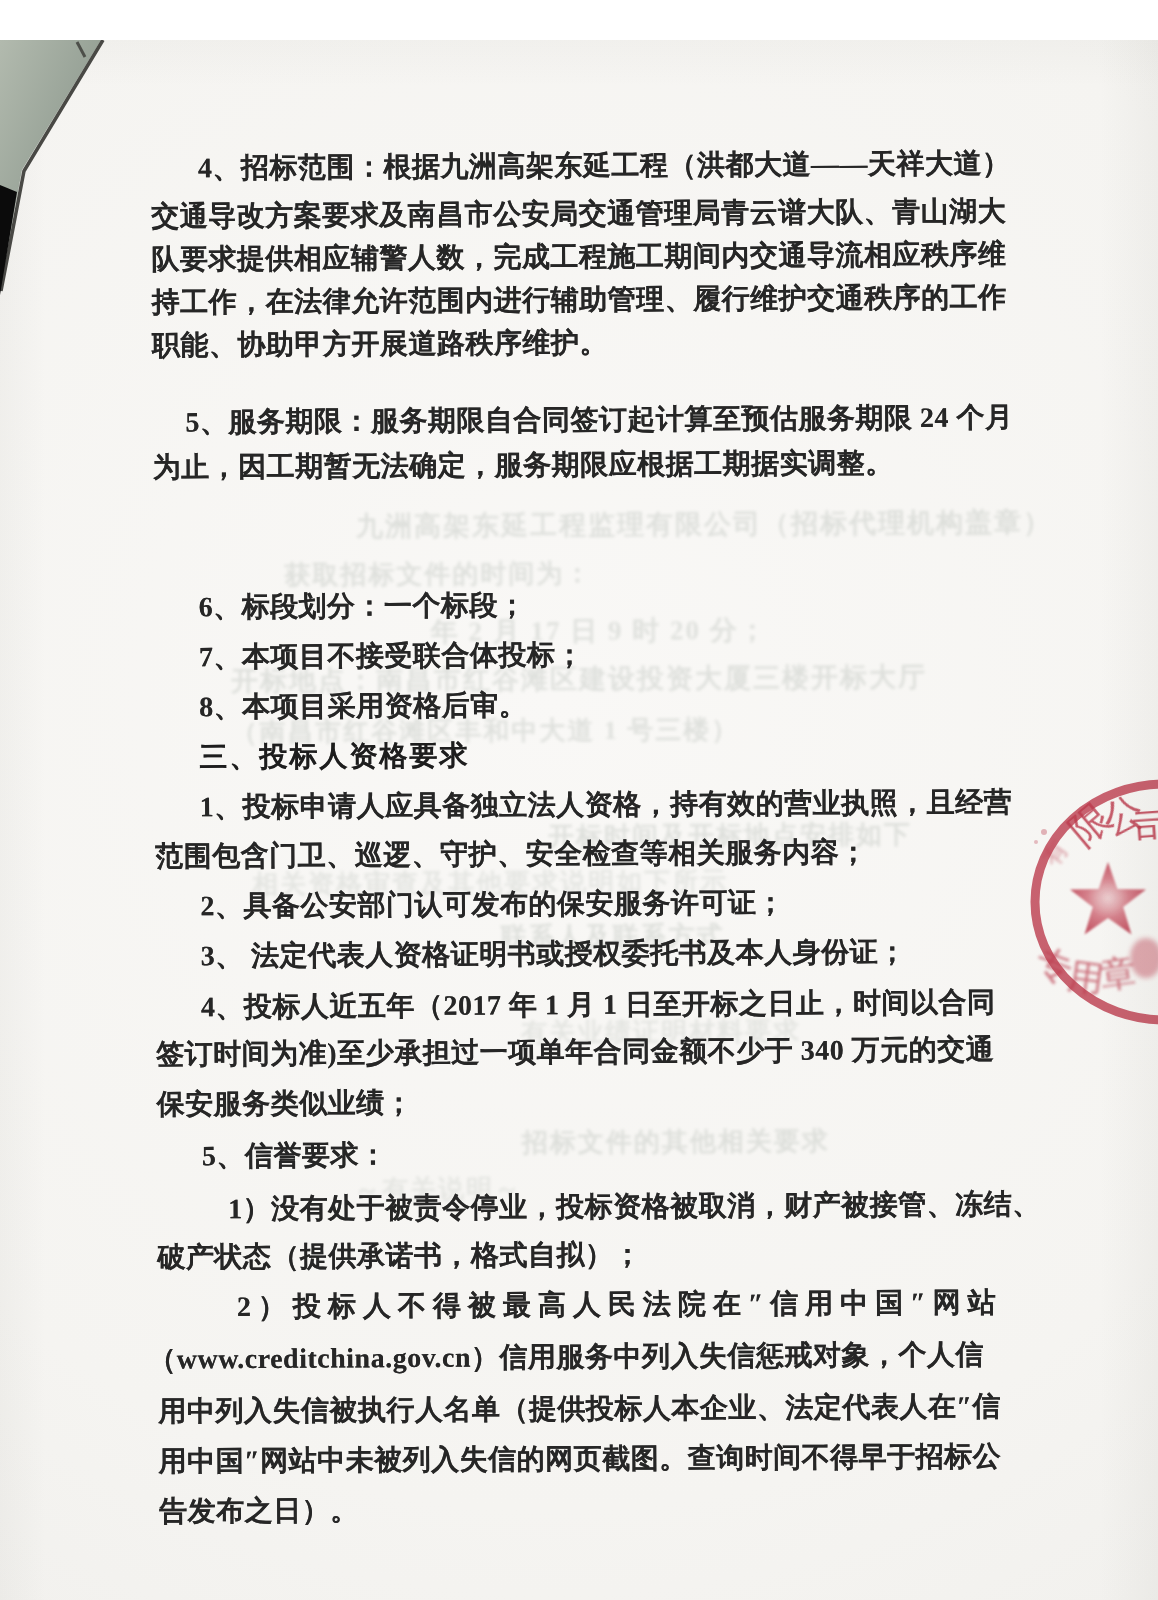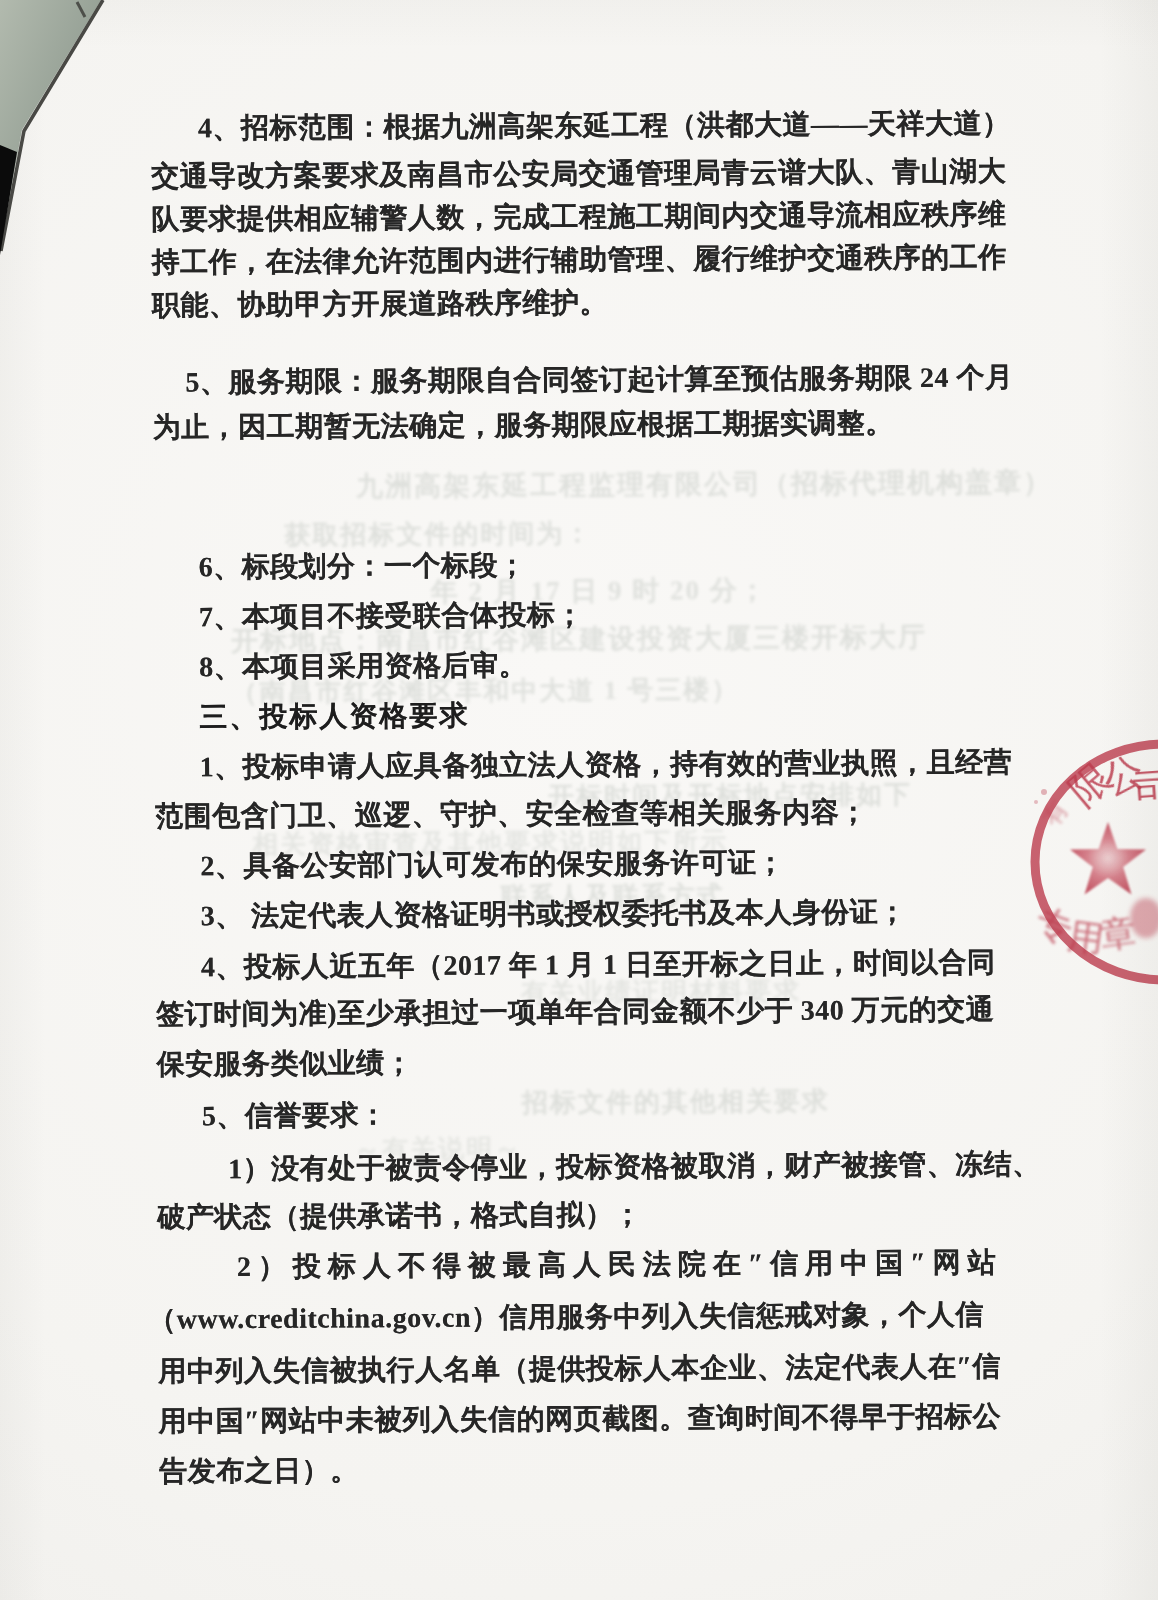--- a/index.html
+++ b/index.html
@@ -8,20 +8,21 @@
     background:#ffffff;
     font-family:"Liberation Serif","DejaVu Serif",serif;
   }
   .page{
     position:absolute;inset:0;
     background:
       linear-gradient(to right, rgba(120,120,110,0.05) 0%, rgba(0,0,0,0) 4%),
       linear-gradient(to left, rgba(120,120,110,0.06) 0%, rgba(0,0,0,0) 5%),
       linear-gradient(to bottom, rgba(120,120,110,0.04) 0%, rgba(0,0,0,0) 3%),
       radial-gradient(130% 95% at 48% 42%, #f9f8f6 0%, #f5f4f1 55%, #edecE9 100%);
+    margin-top: 40px;
   }
   .text-layer{
     position:absolute;inset:0;
     transform:rotate(-0.35deg);
     transform-origin:580px 800px;
   }
   .line{
     position:absolute;white-space:nowrap;
     font-size:28px;line-height:1;
     font-weight:600;color:#262626;

